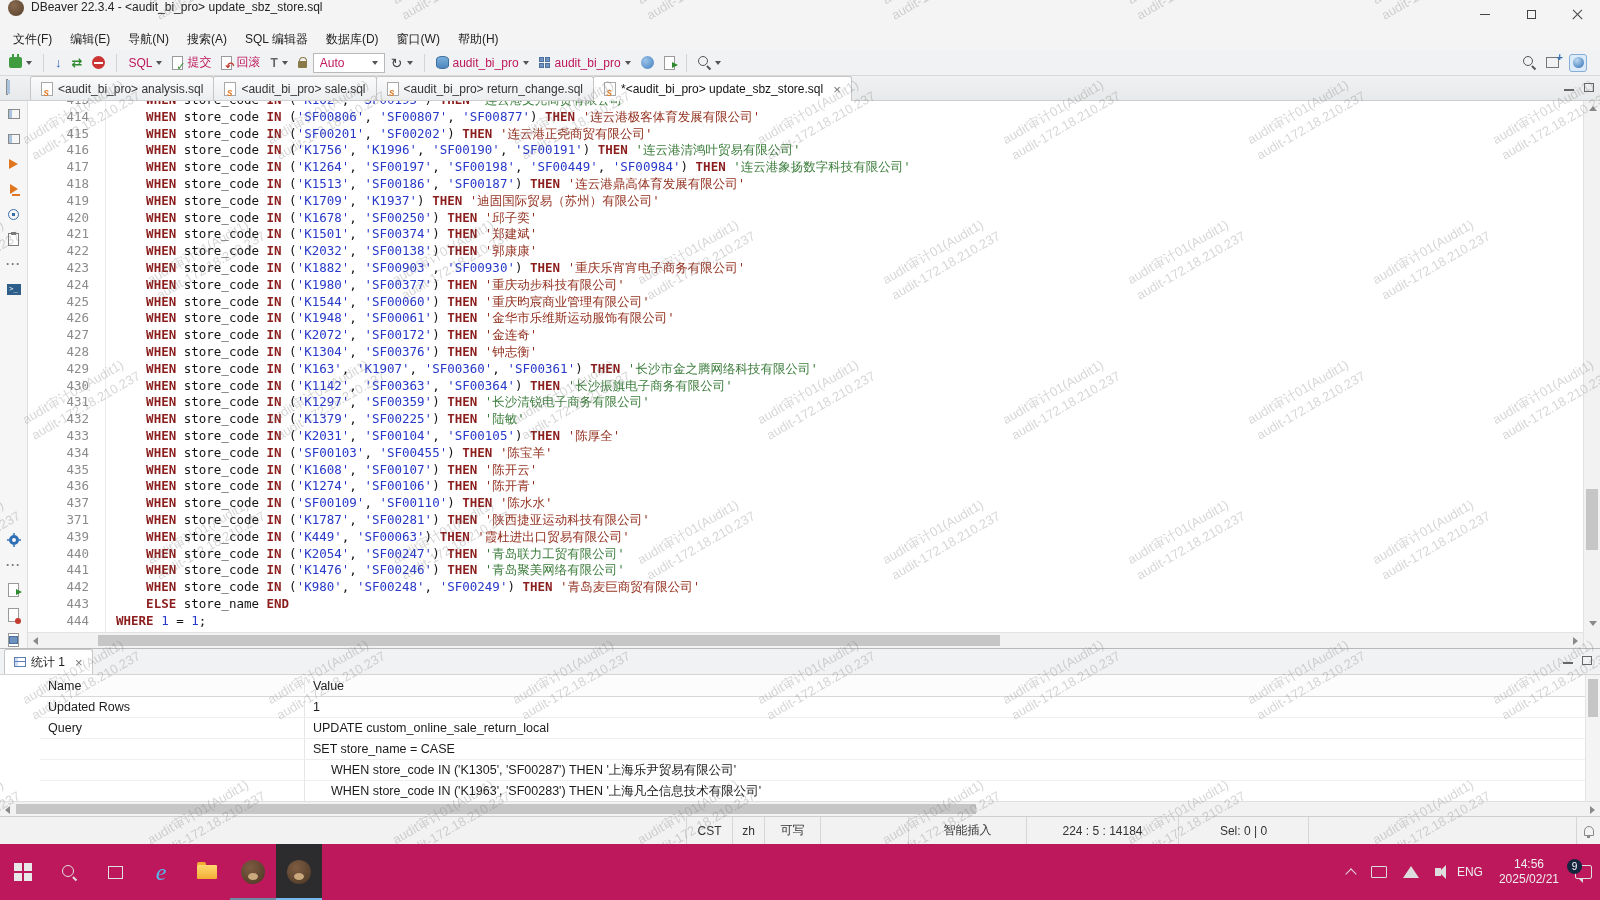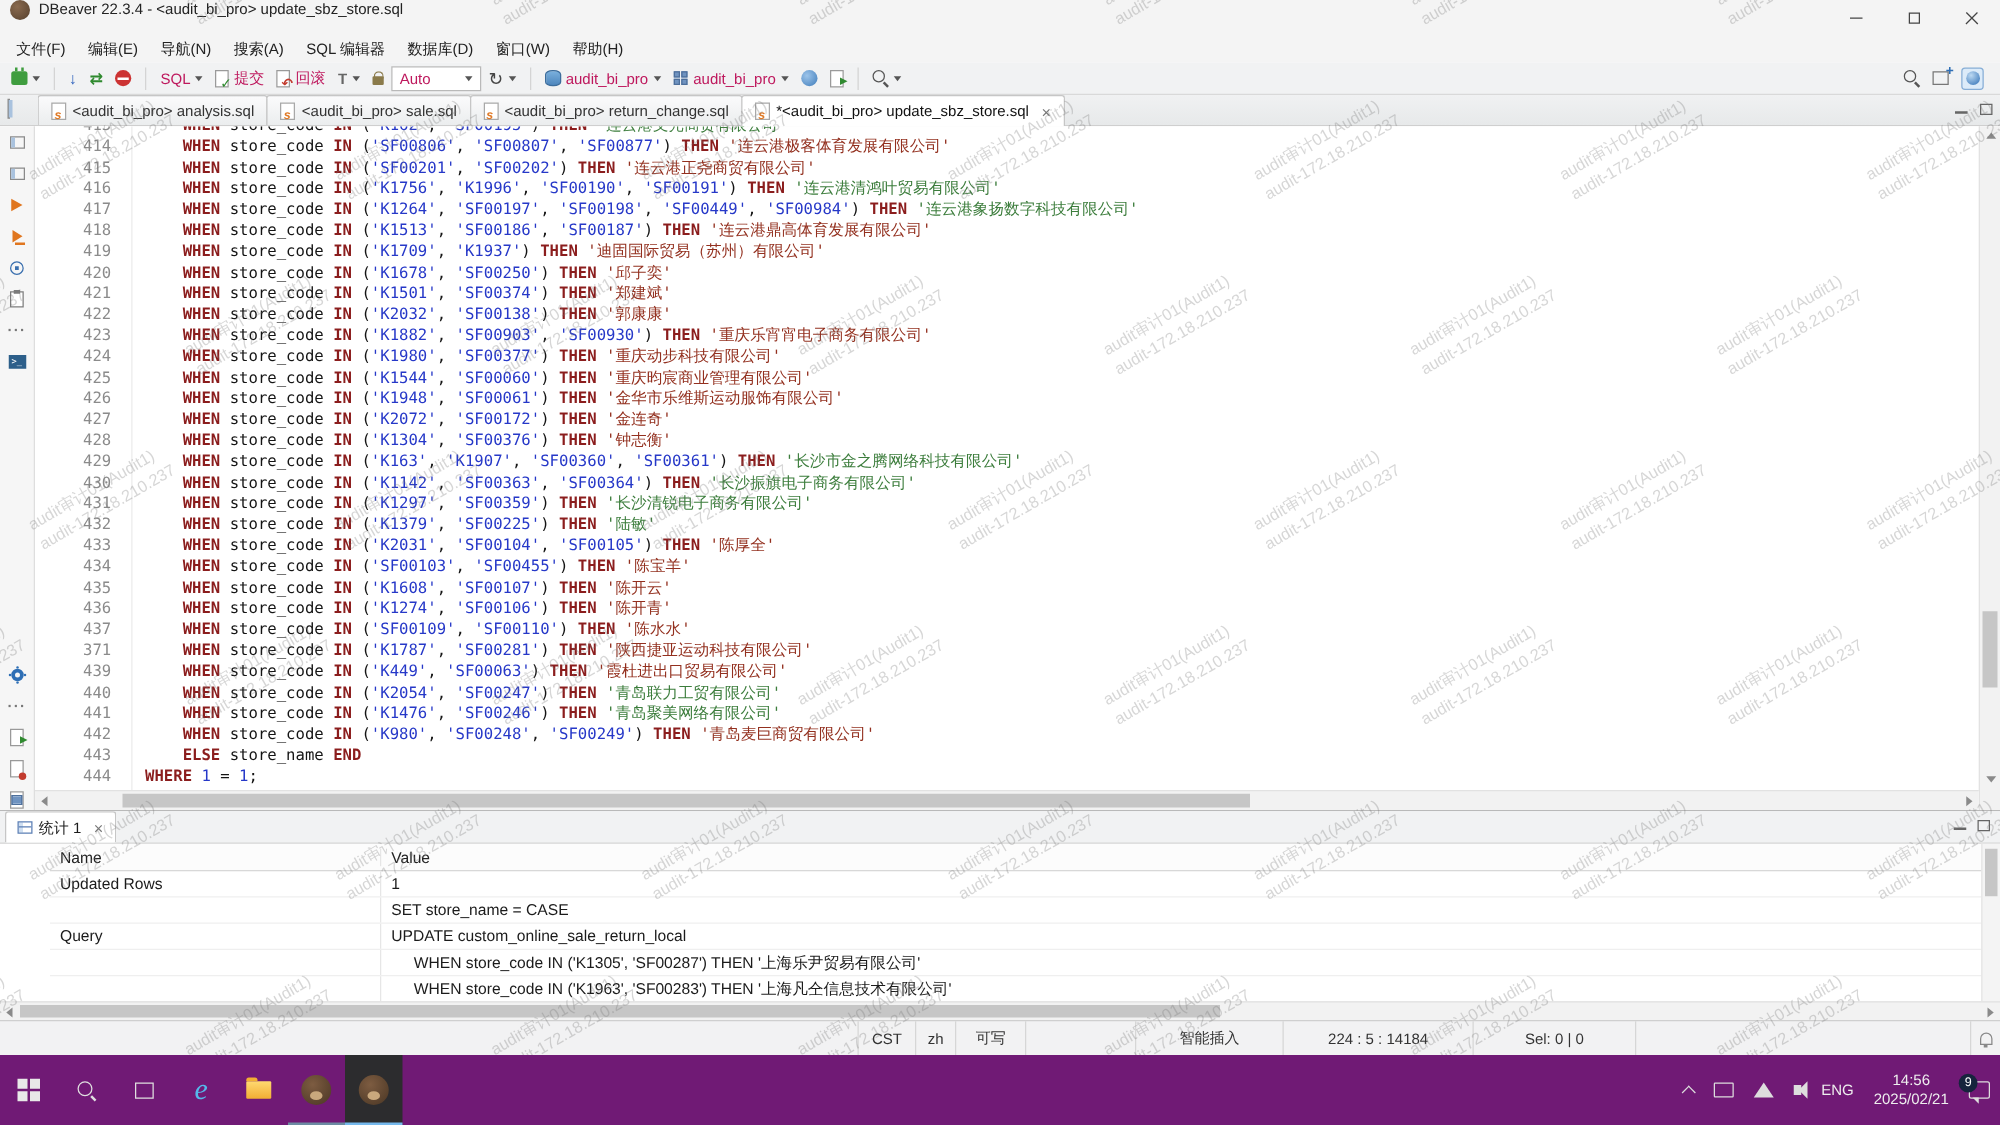--- a/index.html
+++ b/index.html
@@ -135,21 +135,21 @@
 
   
   .statusbar { height:28px; background:#f2f2f3; border-top:1px solid #cfcfcf; display:flex; align-items:stretch; font-size:12px; color:#333; }
   .sb-left { flex:1; }
   .sb-seg { display:flex; align-items:center; justify-content:center; border-left:1px solid #d6d6d6; white-space:nowrap; padding:0 6px; }
   .sb-icon { width:24px; display:flex; align-items:center; justify-content:center; border-left:1px solid #d6d6d6; }
   .bell { width:10px; height:10px; border:1.5px solid #888; border-radius:50% 50% 0 0; position:relative; }
   .bell::after { content:""; position:absolute; left:2px; bottom:-3px; width:3px; height:2px; background:#888; }
 
   
-  .taskbar { height:56px; background:#701a75; display:flex; align-items:stretch; color:#e8e8e8; position:relative; z-index:200; }
+  .taskbar { height:56px; background:#be185d; display:flex; align-items:stretch; color:#e8e8e8; position:relative; z-index:200; }
   .task-btn { width:46px; display:flex; align-items:center; justify-content:center; }
   .task-btn.active { background:#2c2c2e; box-shadow:inset 0 -2px 0 #76b9ed; }
   .task-btn.running { box-shadow:inset 0 -2px 0 #6d8ba3; }
   .winlogo { display:grid; grid-template-columns:8px 8px; grid-template-rows:8px 8px; gap:1.5px; }
   .winlogo i { background:#e8e8e8; }
   .mag-w { position:relative; width:16px; height:16px; }
   .mag-w::before { content:""; position:absolute; left:1px; top:1px; width:10px; height:10px; border:1.6px solid #e0e0e0; border-radius:50%; }
   .mag-w::after { content:""; position:absolute; left:12px; top:12px; width:5px; height:1.8px; background:#e0e0e0; transform:rotate(45deg); transform-origin:left center; }
   .tview { width:15px; height:13px; border:1.5px solid #e0e0e0; }
   .ie { font-family:"Liberation Serif","DejaVu Serif",serif; font-style:italic; font-size:24px; color:#55b8ea; line-height:1; }
@@ -423,26 +423,26 @@
     <div class="shead">
       <div class="scol-name">Name</div>
       <div class="scol-value">Value</div>
     </div>
     <div id="stats-rows">
         <div class="srow">
           <div class="scol-name">Updated Rows</div>
           <div class="scol-value">1</div>
         </div>
         <div class="srow">
+          <div class="scol-name">Query</div>
+          <div class="scol-value">UPDATE custom_online_sale_return_local</div>
+        </div>
+        <div class="srow">
           <div class="scol-name"></div>
           <div class="scol-value">SET store_name = CASE</div>
-        </div>
-        <div class="srow">
-          <div class="scol-name">Query</div>
-          <div class="scol-value">UPDATE custom_online_sale_return_local</div>
         </div>
         <div class="srow">
           <div class="scol-name"></div>
           <div class="scol-value ind">WHEN store_code IN ('K1305', 'SF00287') THEN '上海乐尹贸易有限公司'</div>
         </div>
         <div class="srow">
           <div class="scol-name"></div>
           <div class="scol-value ind">WHEN store_code IN ('K1963', 'SF00283') THEN '上海凡仝信息技术有限公司'</div>
         </div>
       </div>

